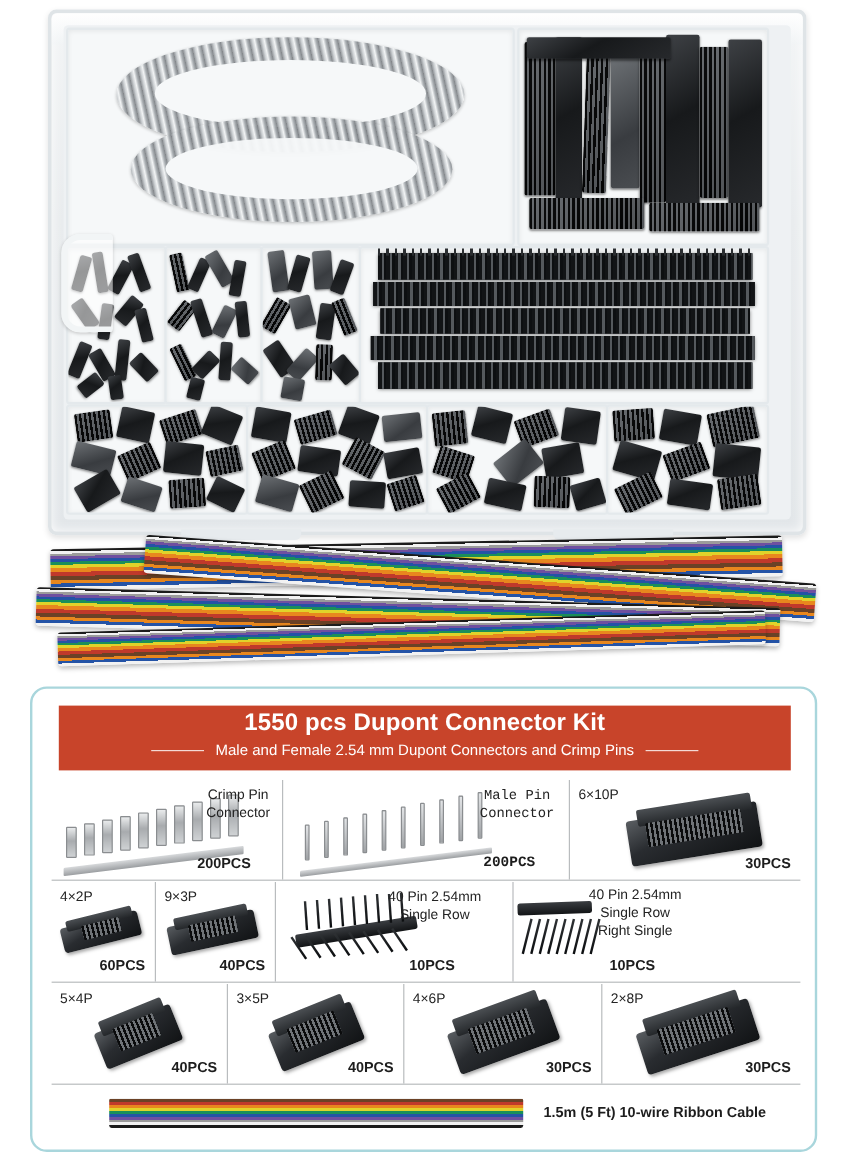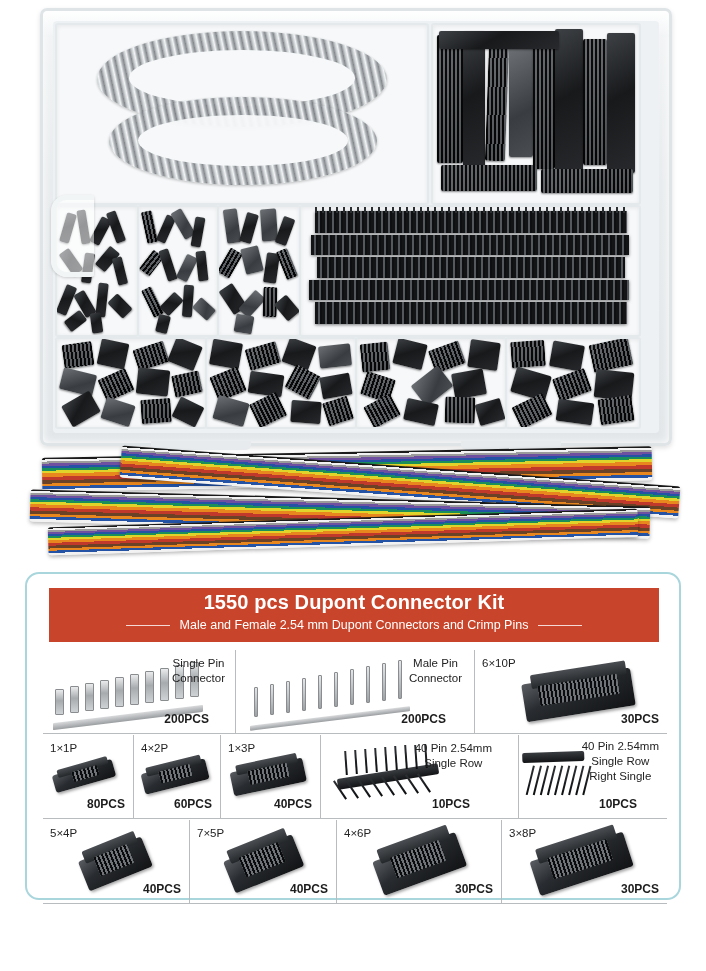--- a/index.html
+++ b/index.html
@@ -137,21 +137,21 @@
       #2453a6 84%, #2453a6 92%,
       #f2f2f2 92%, #f2f2f2 100%);
     box-shadow: 0 2px 4px rgba(0,0,0,.28);
     border-radius: 3px;
   }
 
   
   #info-panel {
     position: absolute;
     left: 25px; top: 572px;
-    width: 656px; height: 328px;
+    width: 656px; height: 388px;
     background: #ffffff;
     border: 2px solid #a9d6dc;
     border-radius: 14px;
     box-sizing: border-box;
   }
 
   .banner {
     position: absolute;
     left: 22px; top: 14px;
     width: 610px; height: 54px;
@@ -506,27 +506,27 @@
         <div class="pin" style="left:32px;  height:28px; bottom:10px;"></div>
         <div class="pin" style="left:47px;  height:29px; bottom:12px;"></div>
         <div class="pin" style="left:62px;  height:30px; bottom:14px;"></div>
         <div class="pin" style="left:77px;  height:31px; bottom:16px;"></div>
         <div class="pin" style="left:92px;  height:32px; bottom:18px;"></div>
         <div class="pin" style="left:107px; height:33px; bottom:20px;"></div>
         <div class="pin" style="left:122px; height:34px; bottom:22px;"></div>
         <div class="pin" style="left:137px; height:35px; bottom:24px;"></div>
       </div>
       <div class="cell-desc" style="right:10px; top:6px;">
-        <div>Single Pin</div>
+        <div>Crimp Pin</div>
         <div>Connector</div>
       </div>
       <div class="cell-qty" style="right:26px;">200PCS</div>
     </div>
 
-    <div class="spec-cell" style="width:239px;">
+    <div class="spec-cell" style="width:239px;font-family:Liberation Mono, monospace;">
       <div class="pin-strip" style="left:14px; width:160px;">
         <div class="pin-rail" style="width:160px; height:5px;"></div>
         <div class="pin m" style="left:4px;   height:30px; bottom:4px;"></div>
         <div class="pin m" style="left:20px;  height:31px; bottom:6px;"></div>
         <div class="pin m" style="left:36px;  height:32px; bottom:8px;"></div>
         <div class="pin m" style="left:52px;  height:33px; bottom:10px;"></div>
         <div class="pin m" style="left:68px;  height:34px; bottom:12px;"></div>
         <div class="pin m" style="left:84px;  height:35px; bottom:14px;"></div>
         <div class="pin m" style="left:100px; height:36px; bottom:16px;"></div>
         <div class="pin m" style="left:116px; height:37px; bottom:18px;"></div>
@@ -546,42 +546,33 @@
         <div class="housing" style="left:0; top:10px; width:110px; height:38px;"></div>
         <div class="housing-top" style="left:10px; top:2px; width:96px; height:14px;"></div>
         <div class="housing-slots" style="left:16px; top:14px; width:80px; height:20px;"></div>
       </div>
       <div class="cell-qty">30PCS</div>
     </div>
   </div>
 
   <div class="spec-table spec-row" id="row2">
 
-    <div class="spec-cell" style="width:91px;">
-      <div class="cell-name">1×1P</div>
-      <div class="art" style="left:10px; top:28px; width:62px; height:26px; transform:rotate(-16deg);">
-        <div class="housing" style="left:0; top:4px; width:62px; height:18px;"></div>
-        <div class="housing-top" style="left:6px; top:0; width:52px; height:8px;"></div>
-        <div class="housing-slots" style="left:20px; top:6px; width:26px; height:10px;"></div>
-      </div>
-      <div class="cell-qty">80PCS</div>
-    </div>
 
     <div class="spec-cell" style="width:87px;">
       <div class="cell-name">4×2P</div>
       <div class="art" style="left:8px; top:26px; width:66px; height:30px; transform:rotate(-14deg);">
         <div class="housing" style="left:0; top:5px; width:66px; height:21px;"></div>
         <div class="housing-top" style="left:6px; top:0; width:56px; height:9px;"></div>
         <div class="housing-slots" style="left:18px; top:7px; width:32px; height:12px;"></div>
       </div>
       <div class="cell-qty">60PCS</div>
     </div>
 
     <div class="spec-cell" style="width:100px;">
-      <div class="cell-name">1×3P</div>
+      <div class="cell-name">9×3P</div>
       <div class="art" style="left:10px; top:24px; width:74px; height:34px; transform:rotate(-12deg);">
         <div class="housing" style="left:0; top:6px; width:74px; height:24px;"></div>
         <div class="housing-top" style="left:7px; top:0; width:62px; height:10px;"></div>
         <div class="housing-slots" style="left:18px; top:8px; width:40px; height:14px;"></div>
       </div>
       <div class="cell-qty">40PCS</div>
     </div>
 
     <div class="spec-cell" style="width:198px;">
       <div class="hdr-art" style="left:10px; top:10px; width:112px; height:62px;">
@@ -639,44 +630,48 @@
       <div class="cell-name">5×4P</div>
       <div class="art" style="left:38px; top:20px; width:68px; height:46px; transform:rotate(-22deg);">
         <div class="housing" style="left:0; top:8px; width:68px; height:32px;"></div>
         <div class="housing-top" style="left:7px; top:0; width:56px; height:13px;"></div>
         <div class="housing-slots" style="left:16px; top:10px; width:36px; height:20px;"></div>
       </div>
       <div class="cell-qty">40PCS</div>
     </div>
 
     <div class="spec-cell" style="width:147px;">
-      <div class="cell-name">7×5P</div>
+      <div class="cell-name">3×5P</div>
       <div class="art" style="left:36px; top:18px; width:74px; height:48px; transform:rotate(-22deg);">
         <div class="housing" style="left:0; top:9px; width:74px; height:34px;"></div>
         <div class="housing-top" style="left:7px; top:0; width:62px; height:14px;"></div>
         <div class="housing-slots" style="left:16px; top:11px; width:42px; height:21px;"></div>
       </div>
       <div class="cell-qty">40PCS</div>
     </div>
 
     <div class="spec-cell" style="width:165px;">
       <div class="cell-name">4×6P</div>
       <div class="art" style="left:38px; top:16px; width:88px; height:52px; transform:rotate(-20deg);">
         <div class="housing" style="left:0; top:10px; width:88px; height:36px;"></div>
         <div class="housing-top" style="left:8px; top:0; width:74px; height:15px;"></div>
         <div class="housing-slots" style="left:18px; top:12px; width:52px; height:22px;"></div>
       </div>
       <div class="cell-qty">30PCS</div>
     </div>
 
     <div class="spec-cell" style="width:165px;">
-      <div class="cell-name">3×8P</div>
+      <div class="cell-name">2×8P</div>
       <div class="art" style="left:30px; top:16px; width:98px; height:52px; transform:rotate(-18deg);">
         <div class="housing" style="left:0; top:10px; width:98px; height:36px;"></div>
         <div class="housing-top" style="left:9px; top:0; width:82px; height:15px;"></div>
         <div class="housing-slots" style="left:18px; top:12px; width:62px; height:22px;"></div>
       </div>
       <div class="cell-qty">30PCS</div>
     </div>
   </div>
 
+  <div id="cable-row">
+    <div class="cable-strip"></div>
+    <div class="cable-label">1.5m (5 Ft) 10-wire Ribbon Cable</div>
+  </div>
 
 </div>
 
 </body></html>

